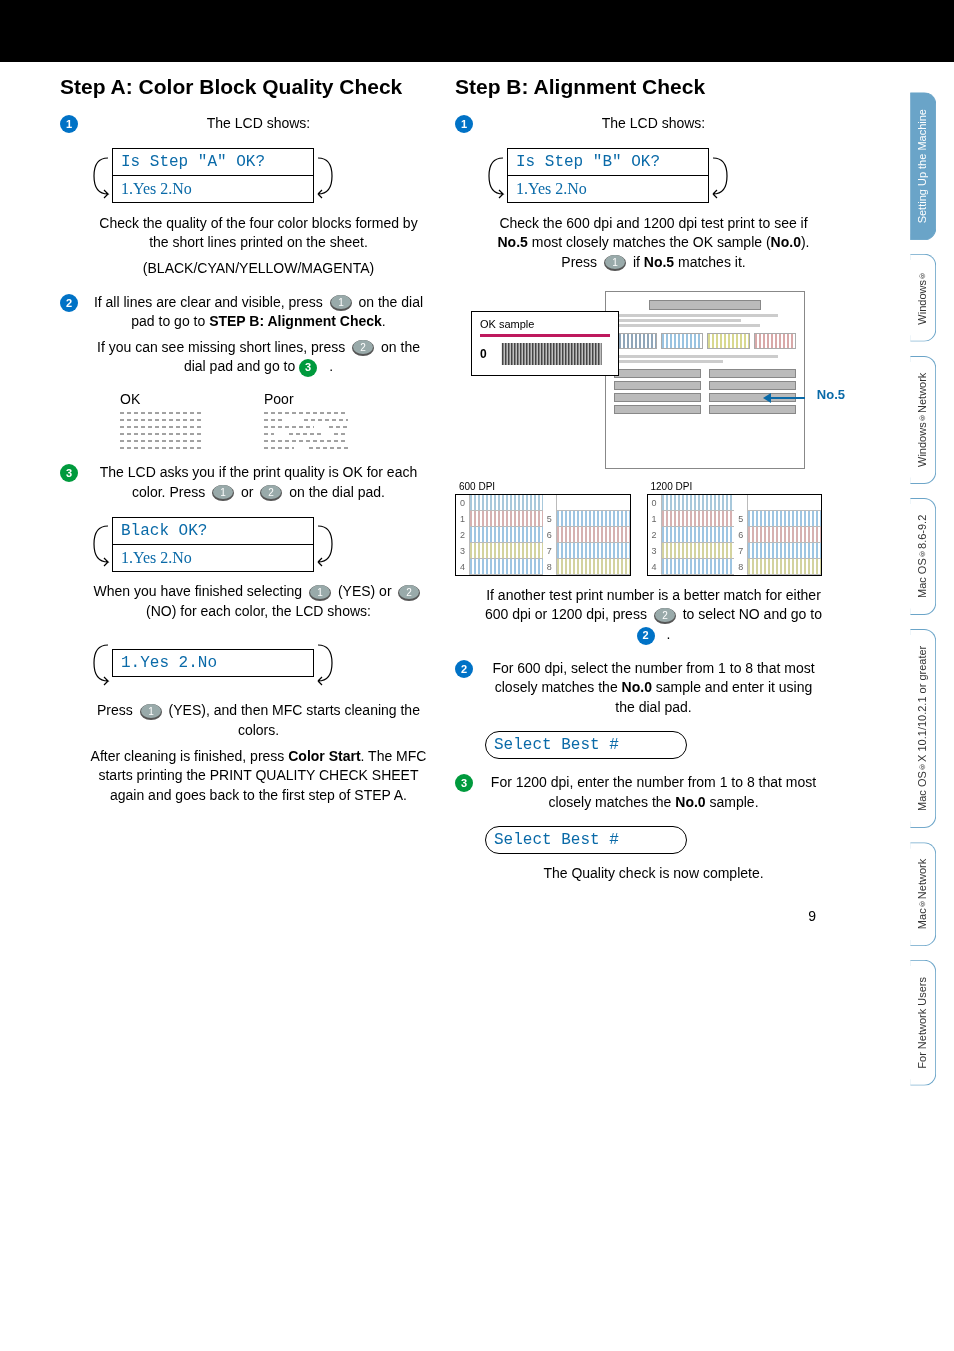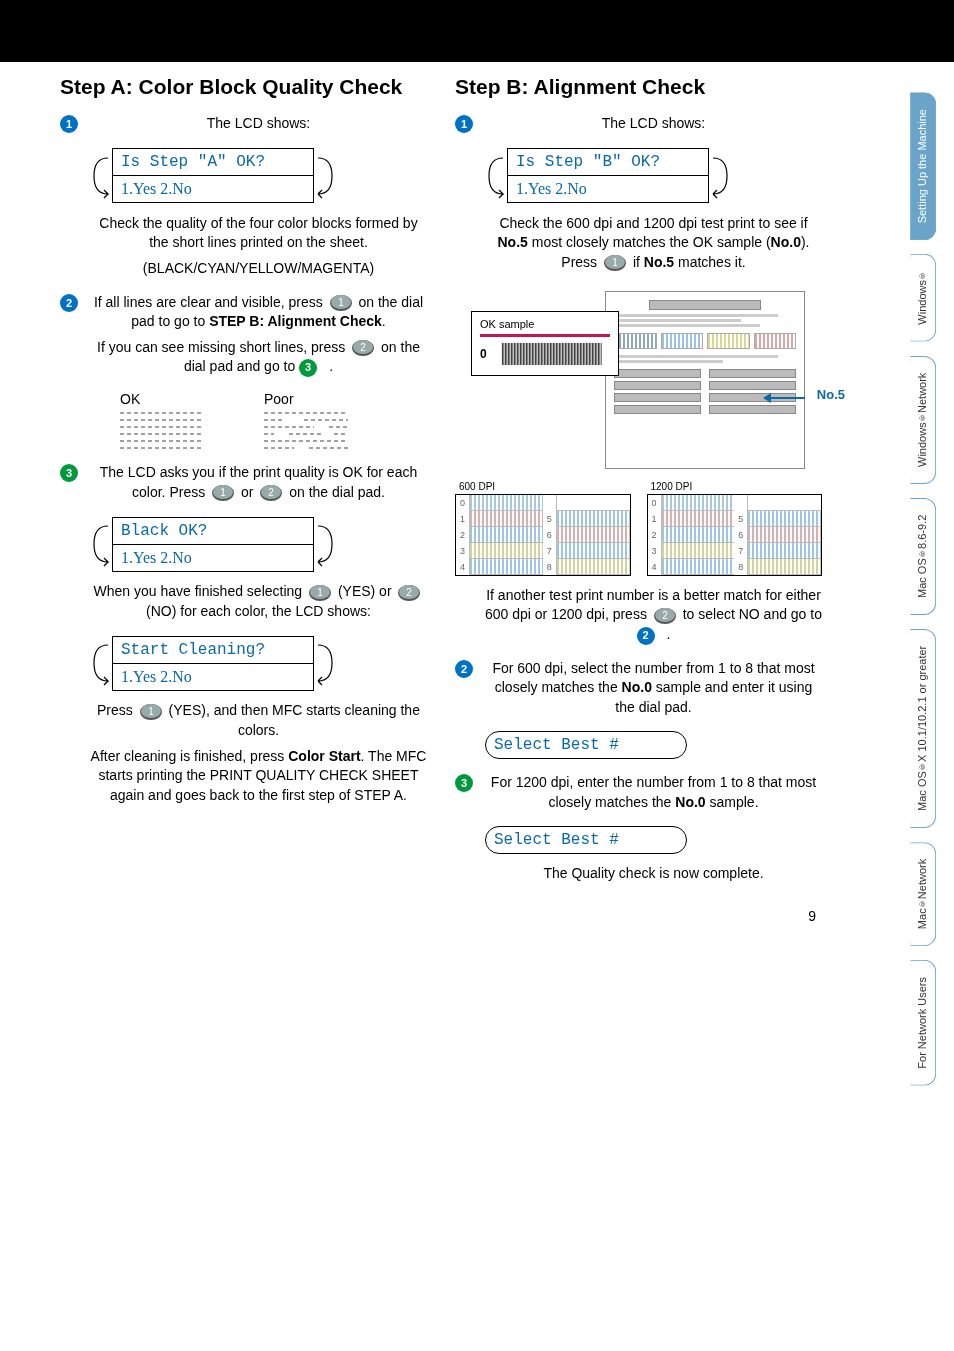--- a/index.html
+++ b/index.html
@@ -375,21 +375,20 @@
           </p>
         </div>
       </div>
       <div class="lcd-wrap">
         <span class="loop-left">
             <svg viewBox="0 0 22 56">
               <path d="M18 10 Q4 10 4 28 Q4 46 18 46 L14 42 M18 46 L14 50" fill="none" stroke="#000" stroke-width="1.2"></path>
             </svg>
           </span>
         <div class="lcd">
-          <div class="line">Start Cleaning?</div>
           <div class="line">1.Yes 2.No</div>
         </div>
         <span class="loop-right">
             <svg viewBox="0 0 22 56">
               <path d="M4 10 Q18 10 18 28 Q18 46 4 46 M4 46 L8 42 M4 46 L8 50" fill="none" stroke="#000" stroke-width="1.2"></path>
             </svg>
           </span>
       </div>
       <div class="step-row">
         <span style="width:18px;flex:0 0 18px;margin-right:12px;"></span>

